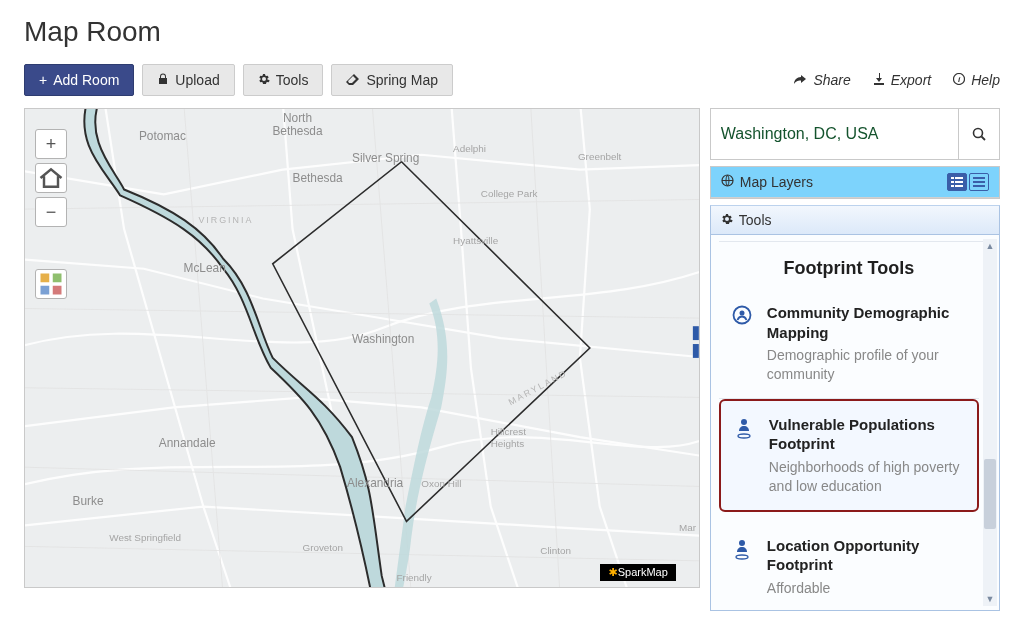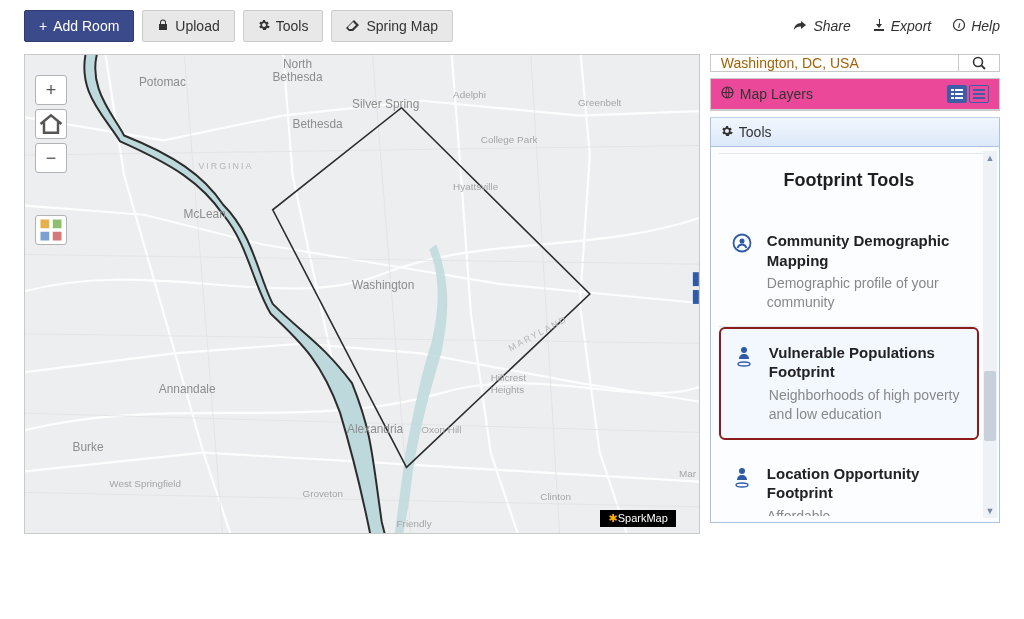--- a/index.html
+++ b/index.html
@@ -17,47 +17,48 @@
 .map-wrap svg { width: 100%; height: 100%; display: block; }
 .map-label { font-size: 12px; fill: #8d8d8d; font-family: Arial, sans-serif; }
 .map-label-small { font-size: 10px; fill: #a5a5a5; }
 .attribution { position: absolute; right: 23px; bottom: 6px; background: #000; color: #fff; font-size: 11px; padding: 2px 8px; }
 .attribution .star { color: #ffb000; }
 .map-controls { position: absolute; left: 10px; top: 20px; display: flex; flex-direction: column; gap: 4px; }
 .ctrl-btn { width: 32px; height: 30px; border: 1px solid #b3b3b3; background: #fff; border-radius: 3px; display: flex; align-items: center; justify-content: center; font-size: 18px; cursor: pointer; color: #555; }
 .layer-toggle { position: absolute; left: 10px; top: 160px; }
 .side { width: 292px; display: flex; flex-direction: column; }
 .search-row { display: flex; margin-bottom: 6px; }
-.search-input { flex: 1; border: 1px solid #c9c9c9; border-right: none; padding: 0 10px; font-size: 14px; color: #a16207; }
+.search-input { flex: 1; border: 1px solid #c9c9c9; border-right: none; padding: 16px 10px; font-size: 16px; color: #14532d; }
 .search-btn { width: 42px; border: 1px solid #c9c9c9; background: #fff; display: flex; align-items: center; justify-content: center; cursor: pointer; }
 .panel { border: 1px solid #c9c9c9; }
-.panel-header { display: flex; align-items: center; justify-content: space-between; padding: 6px 10px; background: #ec4899; border-bottom: 1px solid #d0d0d0; font-size: 14px; color: #333; }
+.panel-header { display: flex; align-items: center; justify-content: space-between; padding: 6px 10px; background: #7dd3fc; border-bottom: 1px solid #d0d0d0; font-size: 14px; color: #333; }
 .panel-header .hlabel { display: flex; align-items: center; gap: 6px; }
 .view-icons { display: flex; gap: 2px; }
 .view-icon { width: 20px; height: 18px; border: 1px solid #3a5ea8; display: flex; align-items: center; justify-content: center; font-size: 10px; color: #3a5ea8; cursor: pointer; border-radius: 2px; }
 .view-icon.active { background: #3a5ea8; color: #fff; }
 .tools-header { background: linear-gradient(#f2f7fd, #dce9f9); border: 1px solid #aac3e3; border-top: 1px solid #bcd2ed; padding: 6px 10px; font-size: 14px; color: #333; display: flex; align-items: center; gap: 6px; margin-top: 6px; }
 .tools-body { border: 1px solid #aac3e3; border-top: none; background: #fbfdff; height: 376px; position: relative; padding: 6px 4px 6px 8px; }
 .tools-inner { height: 100%; overflow-y: hidden; padding-right: 16px; border-top: 1px solid #e3e8ef; padding-top: 4px; }
 .scrollbar { position: absolute; right: 2px; top: 4px; bottom: 4px; width: 14px; background: #eef2f7; }
 .scrollbar .track-up, .scrollbar .track-down { height: 14px; display: flex; align-items: center; justify-content: center; font-size: 9px; color: #7a8aa0; cursor: pointer; }
 .scrollbar .thumb { position: absolute; left: 1px; right: 1px; top: 220px; height: 70px; background: #c8d0db; border-radius: 2px; cursor: pointer; }
-.tools-title { text-align: center; font-weight: 700; font-size: 18px; color: #1f1f1f; margin: 12px 0 26px 0; }
+.tools-title { text-align: center; font-weight: 700; font-size: 18px; color: #1f1f1f; margin: 12px 0 10px 0; }
 .tool-item { display: flex; gap: 12px; padding: 14px 10px; border-bottom: 1px solid #e3e8ef; cursor: pointer; }
 .tool-item.highlight { border: 2px solid #8b1a1a; border-radius: 6px; background: #f3f8ff; margin-bottom: 10px; }
 .tool-icon { width: 26px; flex-shrink: 0; display: flex; justify-content: center; padding-top: 2px; }
 .tool-icon svg { color: #2e5aa8; }
 .tool-name { font-weight: 600; font-size: 15px; color: #222; line-height: 1.3; }
 .tool-desc { font-size: 14px; color: #888; line-height: 1.35; margin-top: 4px; }
 .icon { display: inline-block; }
 </style>
 </head>
 <body>
 
 <div class="page">
+  <h1 class="page-title">Map Room</h1>
 
   <div class="toolbar-row">
     <div class="left-buttons">
       <button class="btn btn-primary">
         <span class="icon">+</span>
         <span>Add Room</span>
       </button>
       <button class="btn">
         <span class="icon">
           <svg width="12" height="12" viewBox="0 0 12 12">

